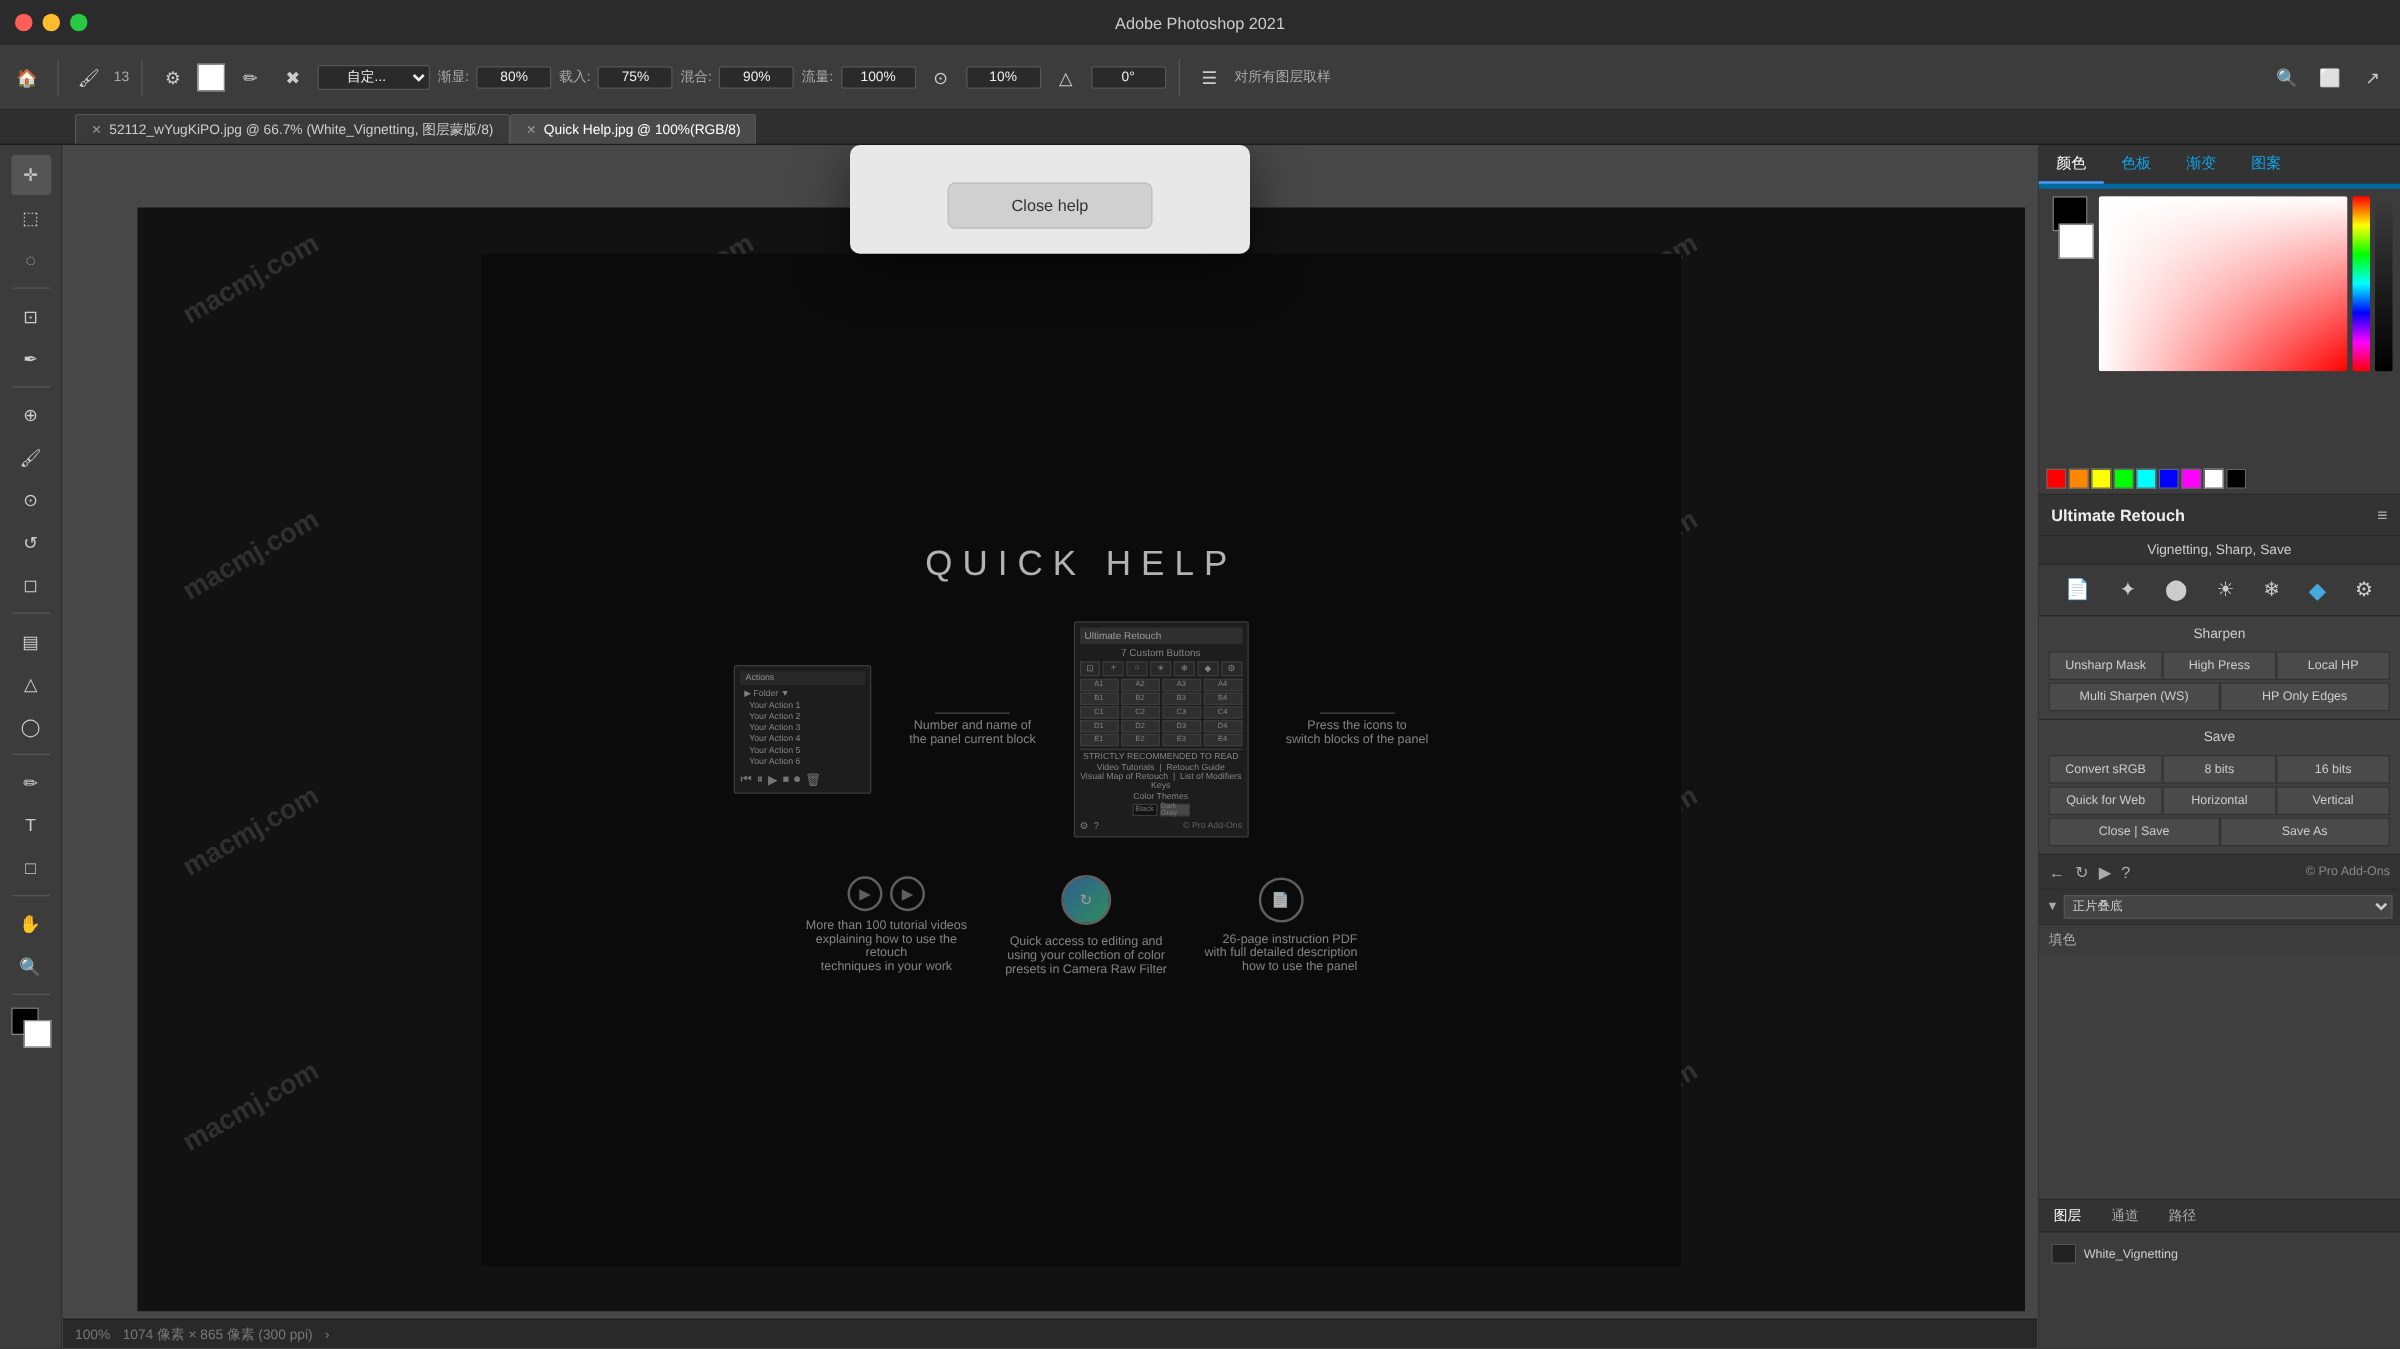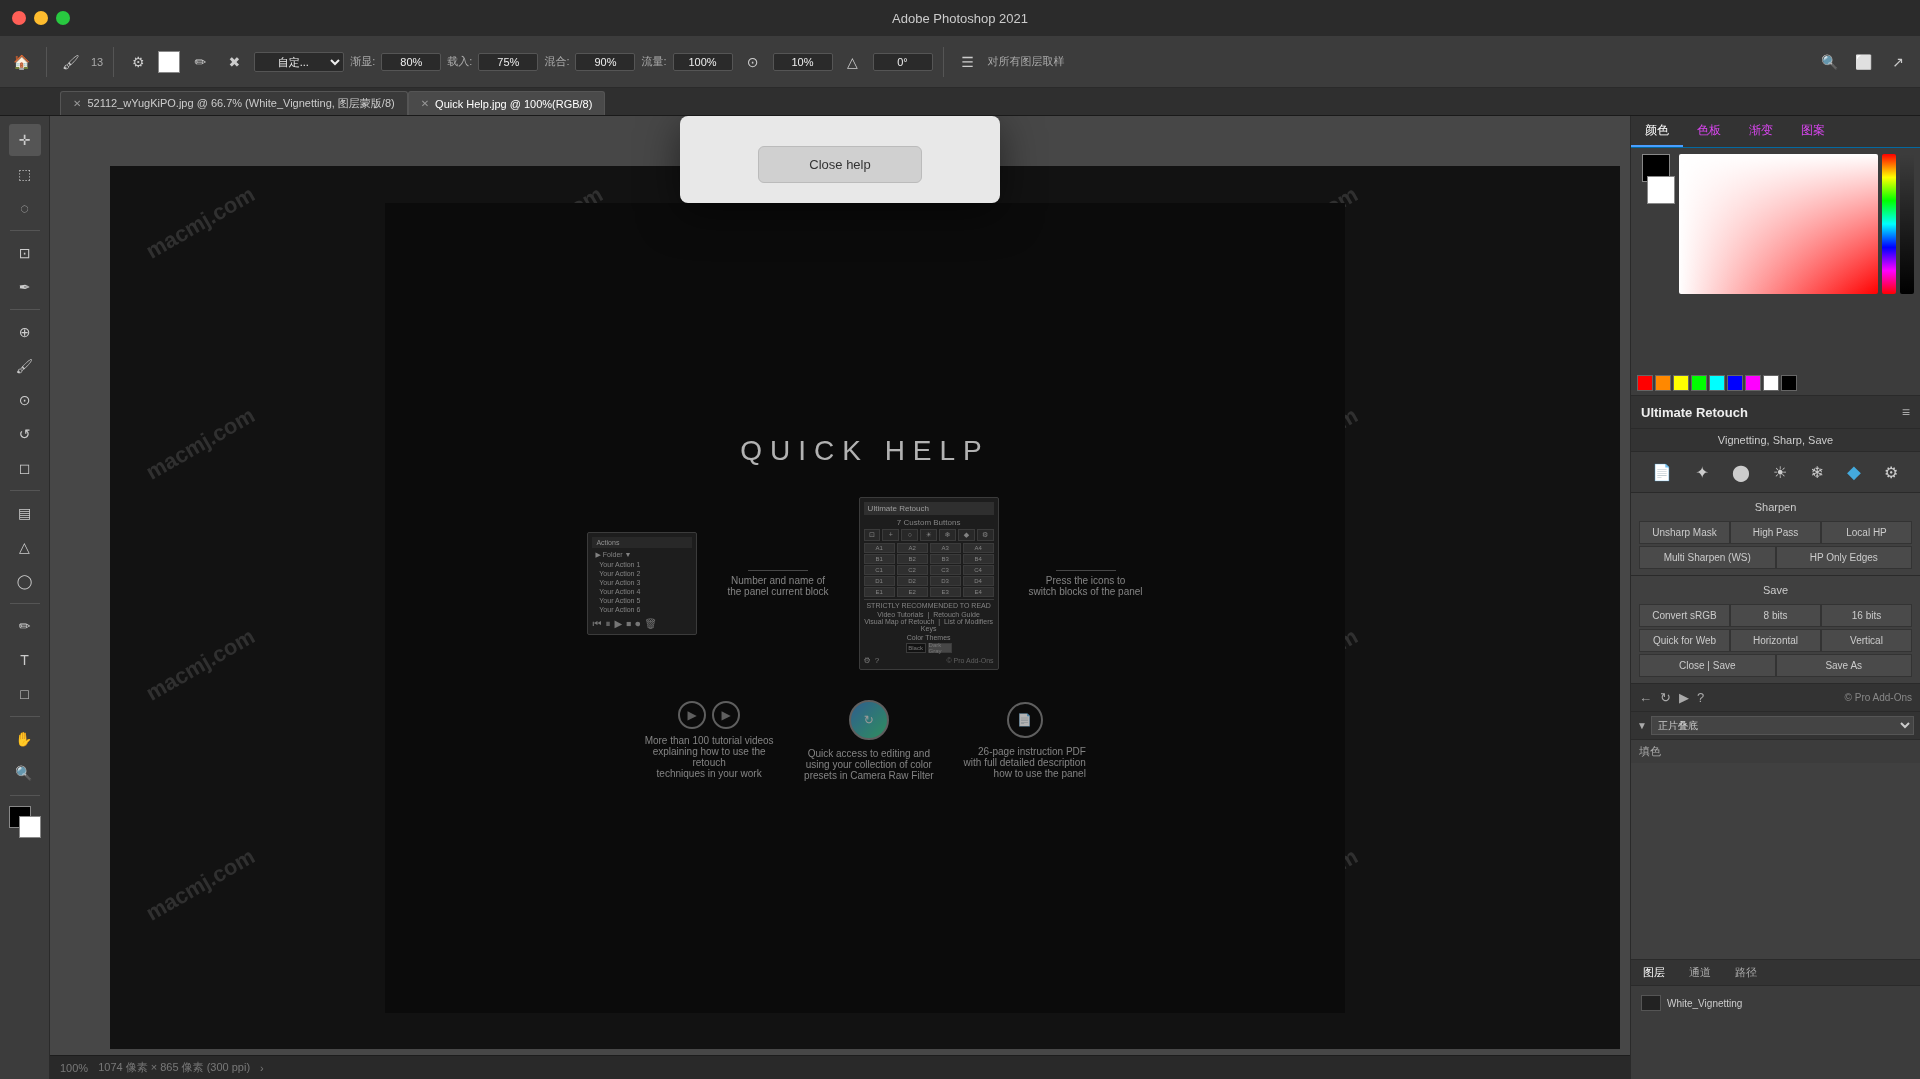--- a/index.html
+++ b/index.html
@@ -105,24 +105,24 @@
       width: 290px; background: #3c3c3c; border-left: 1px solid #2a2a2a;
       display: flex; flex-direction: column;
     }
 
     
     #color-panel {
       height: 280px; background: #3c3c3c; border-bottom: 1px solid #2a2a2a;
       display: flex; flex-direction: column;
     }
     #color-panel-tabs {
-      display: flex; border-bottom: 1px solid #0369a1; background: #333;
+      display: flex; border-bottom: 4px solid #0369a1; background: #333;
     }
     .cp-tab {
-      padding: 6px 14px; font-size: 12px; color: #d946ef; cursor: pointer;
+      padding: 6px 14px; font-size: 12px; color: #0ea5e9; cursor: pointer;
       border-bottom: 2px solid transparent;
     }
     .cp-tab.active { color: #fff; border-bottom-color: #4a9eff; }
     #color-picker-area { flex: 1; display: flex; gap: 4px; padding: 6px; }
     .color-gradient {
       flex: 1; height: 140px;
       background: linear-gradient(to bottom, white, transparent), linear-gradient(to right, white, red);
       border-radius: 2px; cursor: crosshair;
     }
     .hue-slider {
@@ -545,21 +545,21 @@
         <span class="ur-icon">❄</span>
         <span class="ur-icon ur-icon-diamond active">◆</span>
         <span class="ur-icon">⚙</span>
       </div>
 
 
       <div id="sharpen-section">
         <div class="section-title">Sharpen</div>
         <div class="btn-row">
           <button class="panel-btn">Unsharp Mask</button>
-          <button class="panel-btn">High Pass</button>
+          <button class="panel-btn">High Press</button>
           <button class="panel-btn">Local HP</button>
         </div>
         <div class="btn-row">
           <button class="panel-btn wide">Multi Sharpen (WS)</button>
           <button class="panel-btn wide">HP Only Edges</button>
         </div>
       </div>
 
       <div id="save-section">
         <div class="section-title">Save</div>

